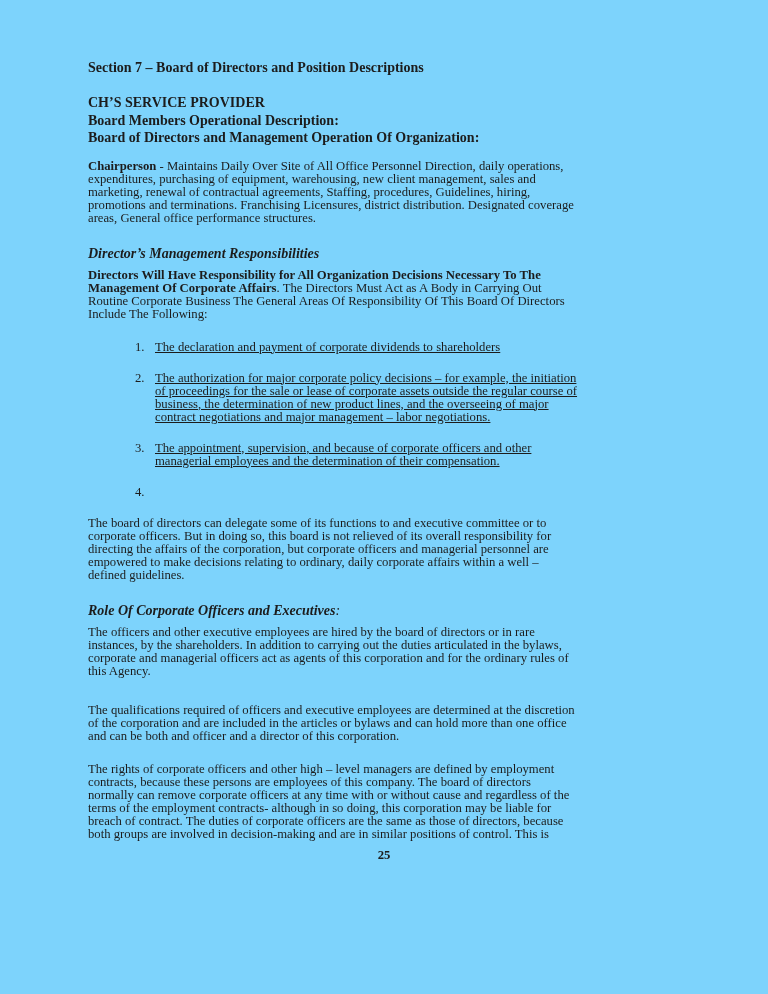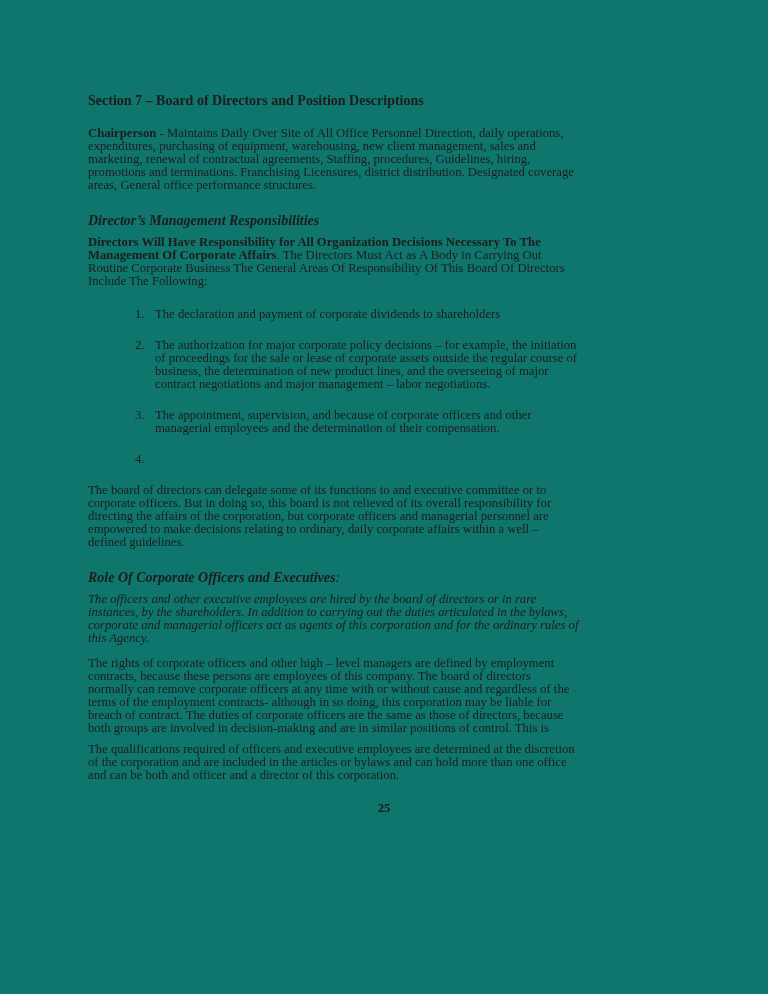--- a/index.html
+++ b/index.html
@@ -8,22 +8,22 @@
     height: 994px;
     background: #ffffff;
     font-family: "Liberation Serif", "DejaVu Serif", serif;
     color: #1c1c1c;
     overflow: hidden;
   }
   .page {
     box-sizing: border-box;
     width: 768px;
     height: 994px;
-    padding: 92px 60px 0 88px;
-    background: #0f766e;
+    padding: 59px 60px 0 88px;
+    background: #7dd3fc;
   }
   .h1 {
     font-weight: bold;
     font-size: 14px;
     line-height: 18px;
     margin: 0 0 17px 0;
   }
   .boldblock { margin: 0 0 13px 0; }
   .boldblock p {
     font-weight: bold;
@@ -47,38 +47,43 @@
   }
   .h2 .tail { font-weight: normal; }
   .list { margin: 0 0 0 47px; }
   .list-item {
     display: flex;
     font-size: 12.7px;
     line-height: 13px;
     margin: 0 0 18px 0;
   }
   .list-item .num { flex: none; width: 20px; }
-  .list-item .item-text { white-space: pre-line; }
-  .officers-para { margin-bottom: 12px; font-style: italic; }
+  .list-item .item-text { white-space: pre-line; text-decoration: underline; }
+  .officers-para { margin-bottom: 26px; }
   .rights-para { margin-bottom: 8px; }
   .page-number {
     text-align: center;
     font-size: 12.7px;
     line-height: 13px;
     margin-right: 28px; 
     font-weight: bold;
   }
 </style>
 </head>
 <body>
 
 <div class="page">
 
   <h1 class="h1">Section 7 – Board of Directors and Position Descriptions</h1>
 
+  <div class="boldblock">
+    <p>CH’S SERVICE PROVIDER</p>
+    <p>Board Members Operational Description:</p>
+    <p>Board of Directors and Management Operation Of Organization:</p>
+  </div>
 
   <p class="para"><b>Chairperson</b><span> - Maintains Daily Over Site of All Office Personnel Direction, daily operations,
 expenditures, purchasing of equipment, warehousing, new client management, sales and
 marketing, renewal of contractual agreements, Staffing, procedures, Guidelines, hiring,
 promotions and terminations. Franchising Licensures, district distribution. Designated coverage
 areas, General office performance structures.</span></p>
 
   <h2 class="h2">Director’s Management Responsibilities</h2>
 
   <p class="para"><b>Directors Will Have Responsibility for All Organization Decisions Necessary To The
@@ -114,26 +119,26 @@
 empowered to make decisions relating to ordinary, daily corporate affairs within a well –
 defined guidelines.</p>
 
   <h2 class="h2"><b>Role Of Corporate Officers and Executives</b><span class="tail">:</span></h2>
 
   <p class="para officers-para">The officers and other executive employees are hired by the board of directors or in rare
 instances, by the shareholders. In addition to carrying out the duties articulated in the bylaws,
 corporate and managerial officers act as agents of this corporation and for the ordinary rules of
 this Agency.</p>
 
+  <p class="para">The qualifications required of officers and executive employees are determined at the discretion
+of the corporation and are included in the articles or bylaws and can hold more than one office
+and can be both and officer and a director of this corporation.</p>
+
   <p class="para rights-para">The rights of corporate officers and other high – level managers are defined by employment
 contracts, because these persons are employees of this company. The board of directors
 normally can remove corporate officers at any time with or without cause and regardless of the
 terms of the employment contracts- although in so doing, this corporation may be liable for
 breach of contract. The duties of corporate officers are the same as those of directors, because
 both groups are involved in decision-making and are in similar positions of control. This is</p>
 
-  <p class="para">The qualifications required of officers and executive employees are determined at the discretion
-of the corporation and are included in the articles or bylaws and can hold more than one office
-and can be both and officer and a director of this corporation.</p>
-
   <div class="page-number">25</div>
 
 </div>
 
 </body></html>

